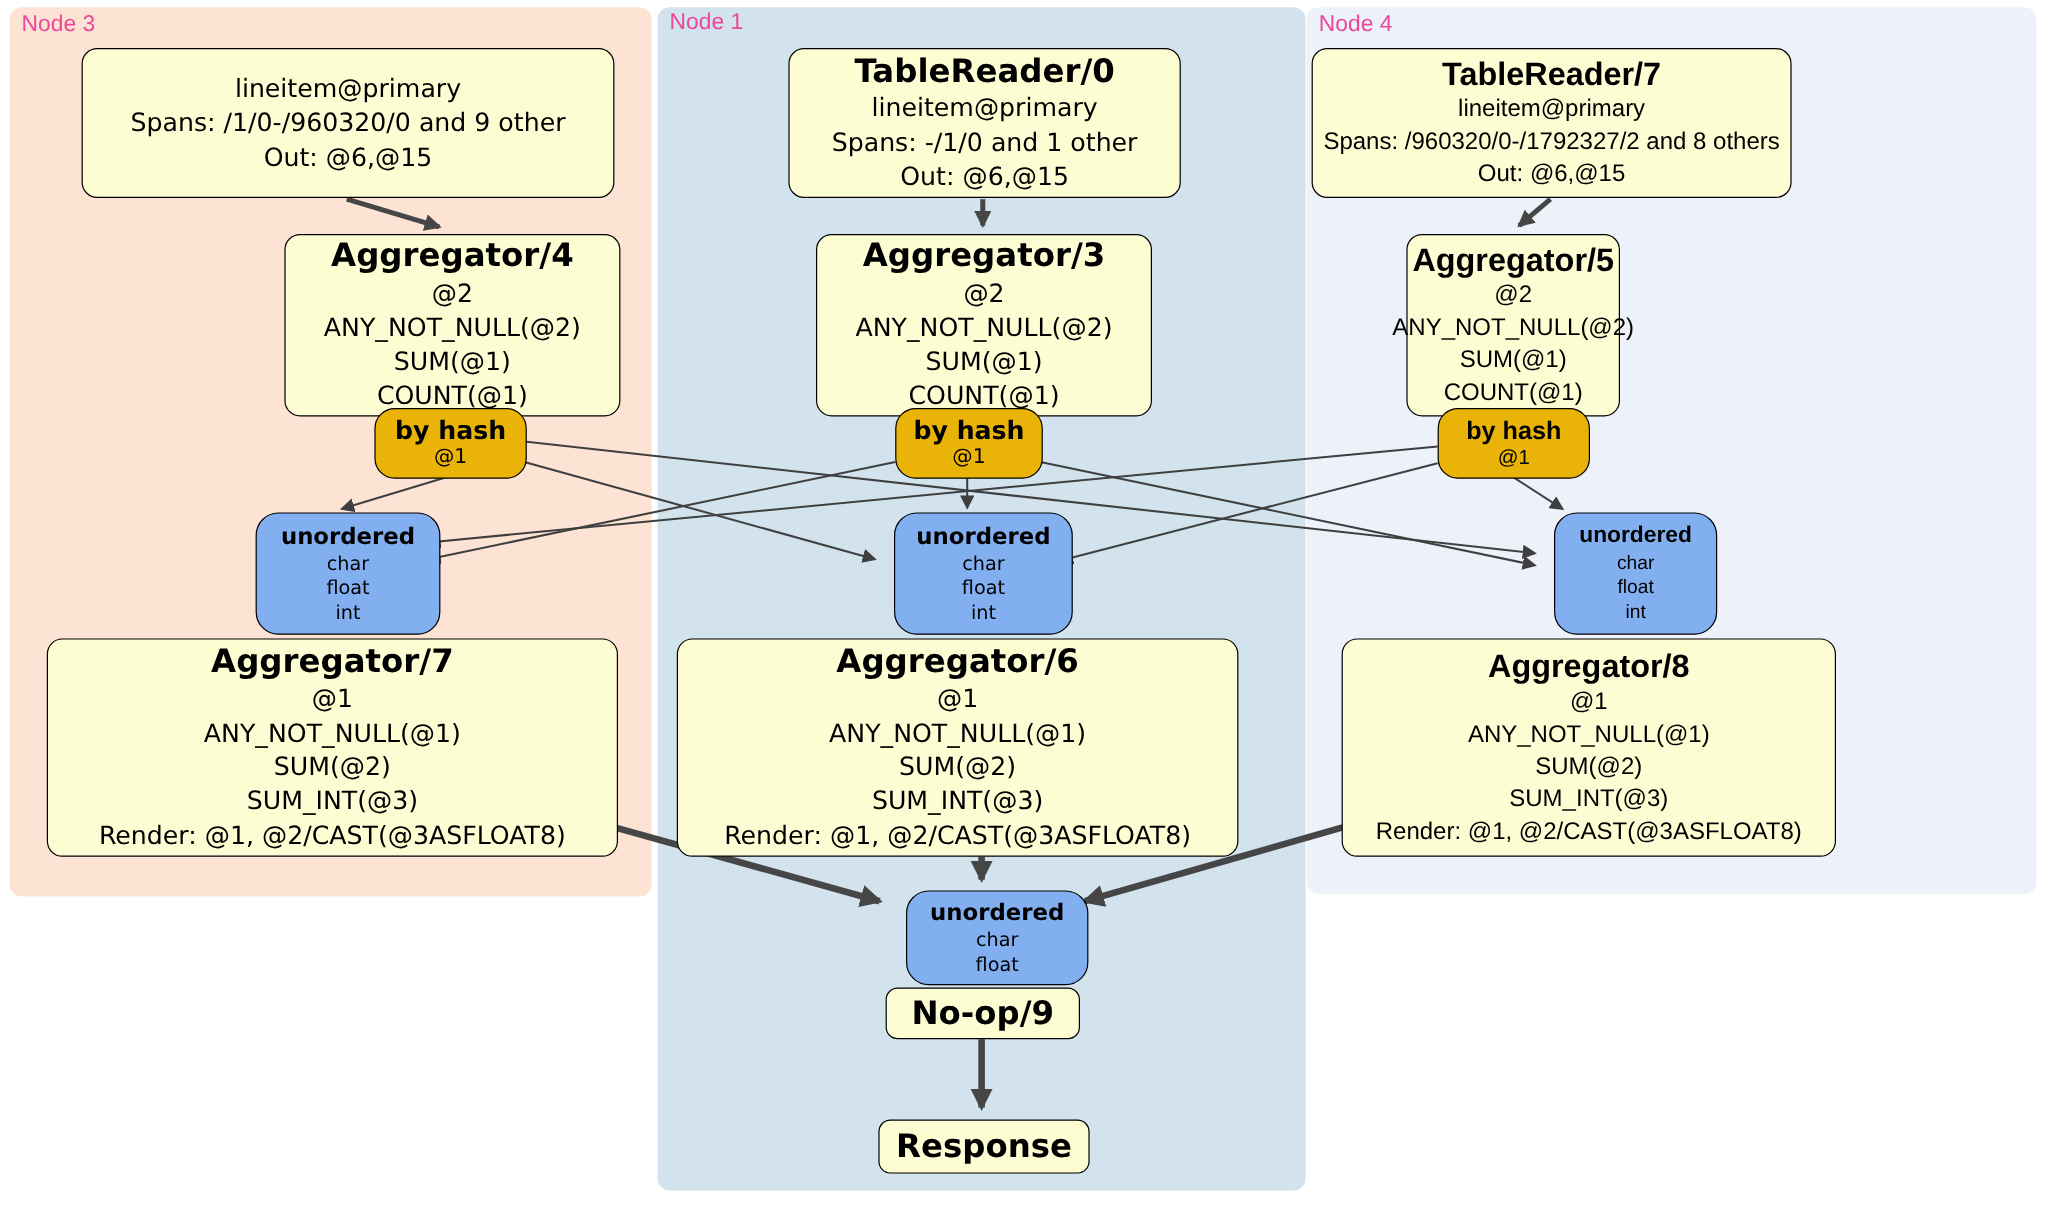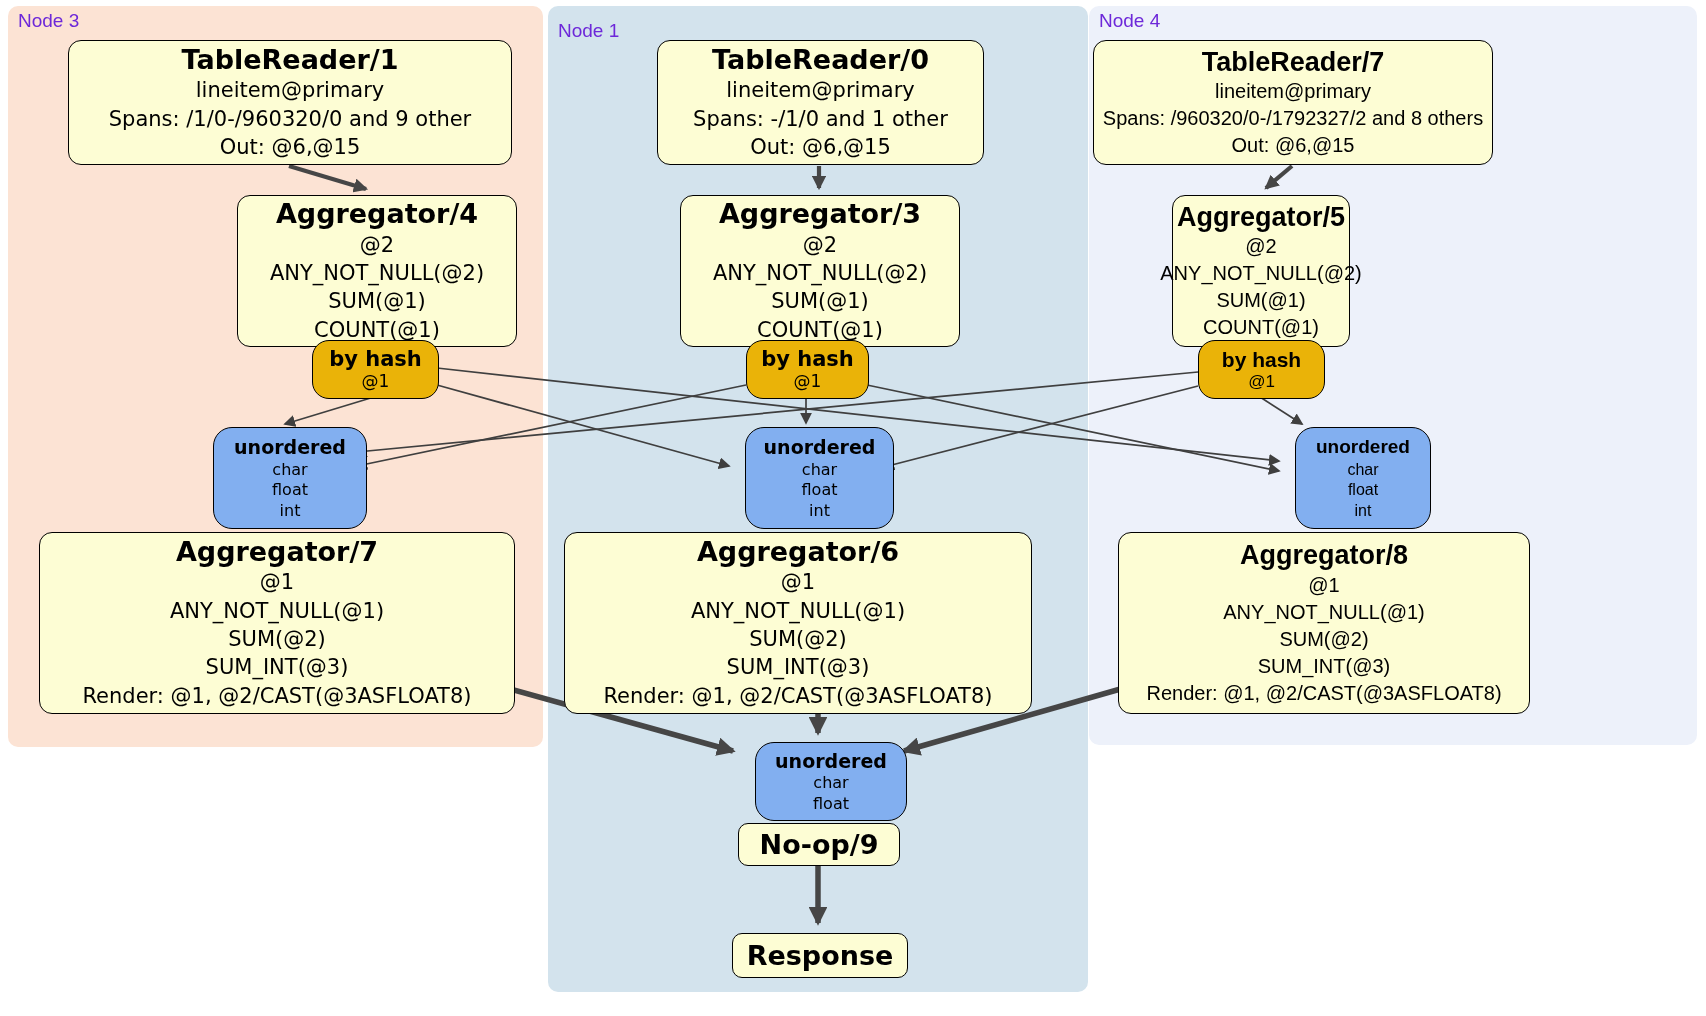--- a/index.html
+++ b/index.html
@@ -1,19 +1,19 @@
 <!DOCTYPE html>
 <html><head>
 <meta charset="utf-8">
 <style>
   html,body{margin:0;padding:0;background:#ffffff;}
   .canvas{position:relative;width:1706px;height:1016px;background:#ffffff;
           font-family:"DejaVu Sans",sans-serif;color:#000;overflow:hidden;}
   .region{position:absolute;border-radius:10px;}
-  .region-label{position:absolute;font-family:"Liberation Sans",sans-serif;font-size:19px;color:#6d28d9;}
+  .region-label{position:absolute;font-family:"Liberation Sans",sans-serif;font-size:19px;color:#ec4899;}
   #edges{position:absolute;left:0;top:0;width:1706px;height:1016px;}
   .e-med{stroke:#464646;stroke-width:4.2;fill:none;marker-end:url(#ab);}
   .e-thick{stroke:#464646;stroke-width:5.5;fill:none;marker-end:url(#ab);}
   .e-thin{stroke:#3f3f3f;stroke-width:1.7;fill:none;marker-end:url(#as);}
   .pbox{position:absolute;background:#fdfdd4;border:1.7px solid #000;border-radius:13px;
         display:flex;flex-direction:column;align-items:center;justify-content:center;
         text-align:center;line-height:1.35;}
   .pbox .title{font-weight:bold;font-size:27px;line-height:1.2;}
   .pbox .line{font-size:21px;}
   .narrow{font-family:"Liberation Sans",sans-serif;}
@@ -32,21 +32,21 @@
 </head>
 <body>
 
 <div class="canvas">
 
   <div class="region" style="left:8px;top:6px;width:535px;height:741px;background:#fce3d4;"></div>
   <div class="region" style="left:548px;top:6px;width:540px;height:986px;background:#d3e3ed;"></div>
   <div class="region" style="left:1089px;top:6px;width:608px;height:739px;background:#edf1fa;"></div>
 
   <div class="region-label" style="left:18px;top:10px;">Node 3</div>
-  <div class="region-label" style="left:558px;top:20px;">Node 1</div>
+  <div class="region-label" style="left:558px;top:8px;">Node 1</div>
   <div class="region-label" style="left:1099px;top:10px;">Node 4</div>
 
   <svg id="edges">
     <defs>
       <marker id="ab" viewBox="0 0 10 10" refX="8.5" refY="5" markerWidth="3.4" markerHeight="3.4" orient="auto">
         <path d="M0,0 L10,5 L0,10 z" fill="#464646"></path>
       </marker>
       <marker id="as" viewBox="0 0 10 10" refX="8.5" refY="5" markerWidth="7" markerHeight="7" orient="auto">
         <path d="M0,0 L10,5 L0,10 z" fill="#3f3f3f"></path>
       </marker>
@@ -67,21 +67,20 @@
     <line class="e-thin" x1="1260" y1="397" x2="1302" y2="424"></line>
 
     <line class="e-thick" x1="507" y1="688" x2="733" y2="751"></line>
     <line class="e-thick" x1="818" y1="714" x2="818" y2="733"></line>
     <line class="e-thick" x1="1124" y1="688" x2="904" y2="751"></line>
 
     <line class="e-thick" x1="818" y1="866" x2="818" y2="923"></line>
   </svg>
 
   <div class="pbox" style="left:68px;top:40px;width:442px;height:123px">
-    <div class="title">TableReader/1</div>
     <div class="line">lineitem@primary</div>
     <div class="line">Spans: /1/0-/960320/0 and 9 other</div>
     <div class="line">Out: @6,@15</div>
   </div>
 
   <div class="pbox" style="left:237px;top:195px;width:278px;height:150px">
     <div class="title">Aggregator/4</div>
     <div class="line">@2</div>
     <div class="line">ANY_NOT_NULL(@2)</div>
     <div class="line">SUM(@1)</div>

